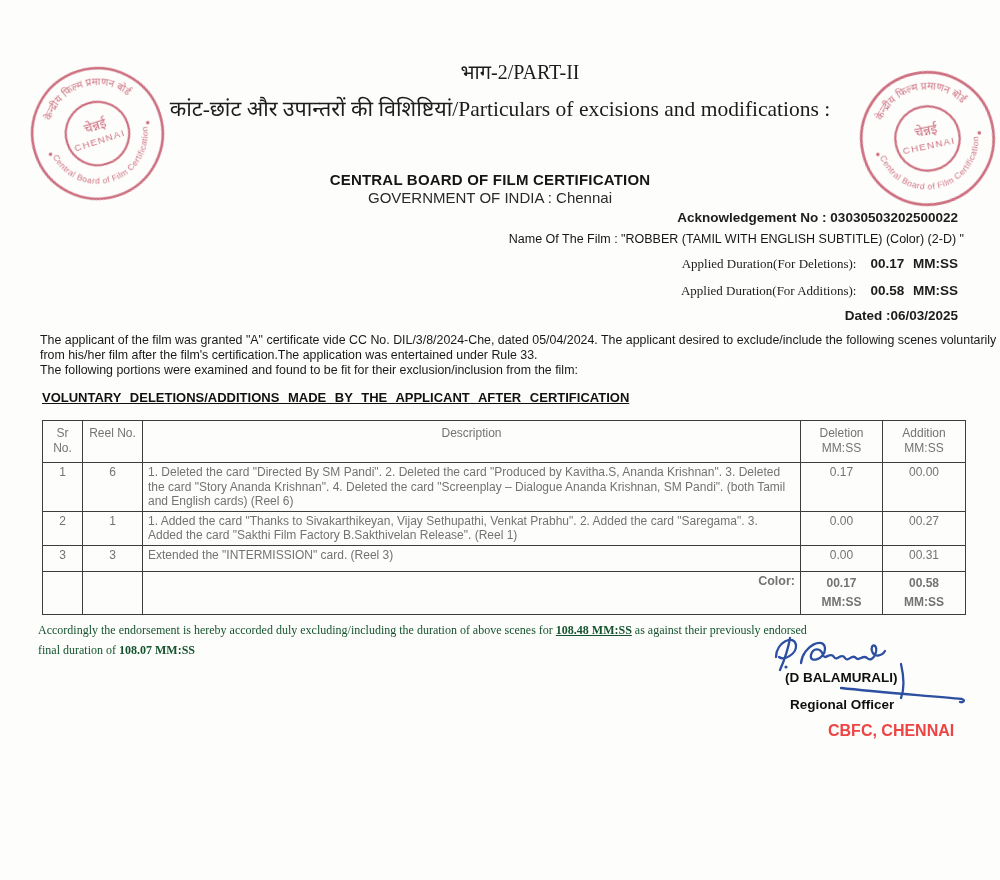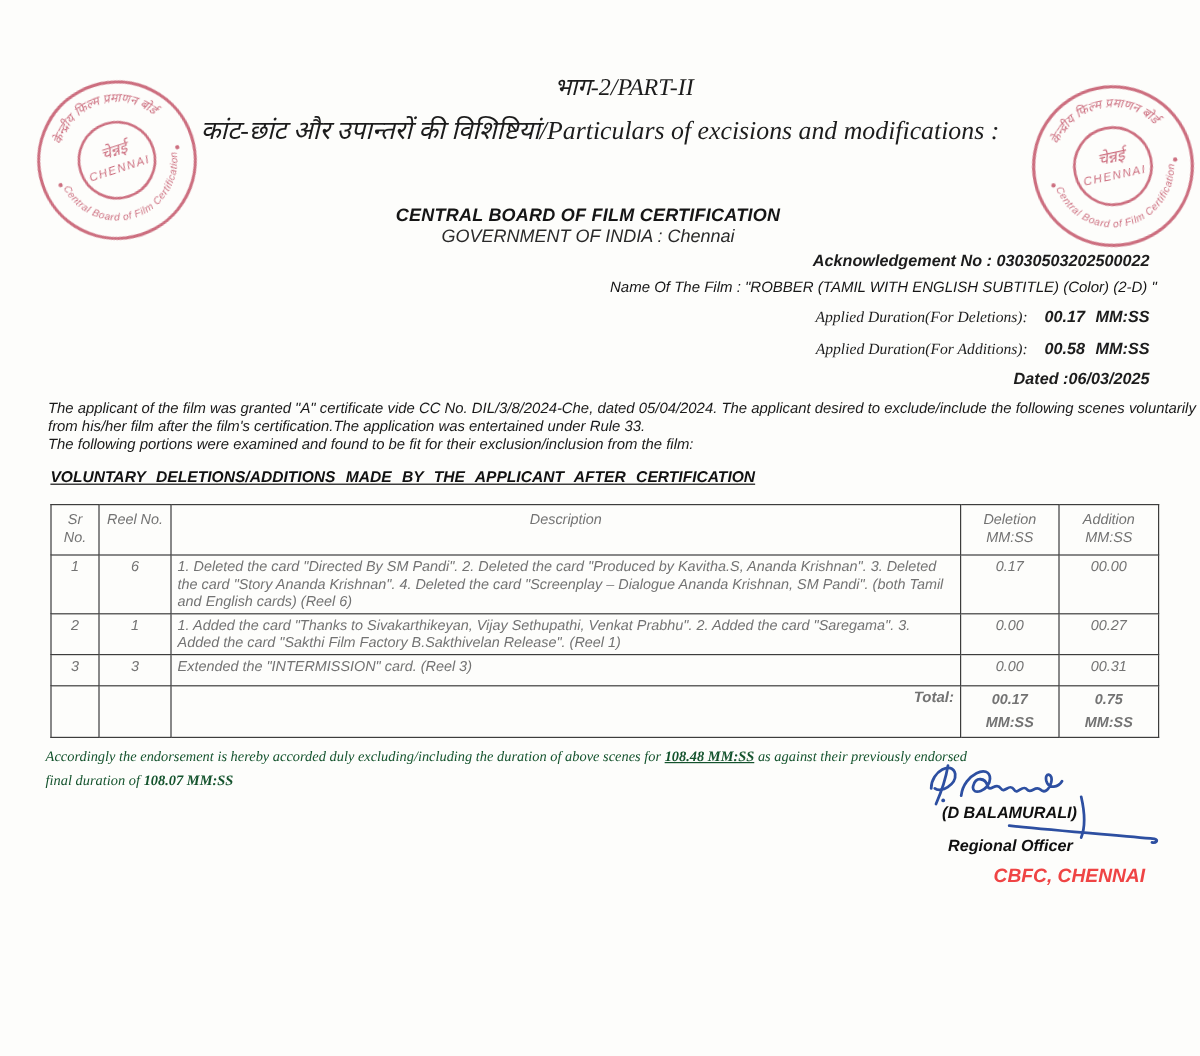--- a/index.html
+++ b/index.html
@@ -1,20 +1,19 @@
 <!DOCTYPE html>
 <html><head>
 <meta charset="utf-8">
 <style>
   html,body { margin:0; padding:0; background:#ffffff; }
   .page {
     position:relative; width:1000px; height:880px; overflow:hidden;
     background:#fdfdfb; color:#1c1c1c;
     font-family:"Liberation Sans", sans-serif;
-    font-style:italic;
   }
   .abs { position:absolute; }
 
   .part-title { top:58px; left:0; width:1000px; text-align:center; font-size:20px; padding-left:40px; box-sizing:border-box; font-family:"Liberation Serif", serif; }
   .subtitle  { top:93px; left:0; width:1000px; text-align:center; font-size:21.5px; font-family:"Liberation Serif", serif; }
 
   .board-title { top:171px; left:0; width:980px; text-align:center; font-size:15px; font-weight:700; letter-spacing:.2px; color:#151515; }
   .board-sub   { top:189px; left:0; width:980px; text-align:center; font-size:15px; color:#2a2a2a; }
 
   .ack   { top:210px; right:42px; font-size:13.5px; font-weight:700; }
@@ -147,24 +146,24 @@
     <tr style="height:26px">
       <td class="c">3</td>
       <td class="c">3</td>
       <td class="desc">Extended the "INTERMISSION" card. (Reel 3)</td>
       <td class="c">0.00</td>
       <td class="c">00.31</td>
     </tr>
     <tr style="height:42px">
       <td></td>
       <td></td>
-      <td class="tot-lbl">Total:</td>
+      <td class="tot-lbl">Color:</td>
       <td class="tot-cell">00.17
 MM:SS</td>
-      <td class="tot-cell">0.75
+      <td class="tot-cell">00.58
 MM:SS</td>
     </tr>
   </tbody>
     </table>
 
   <div class="abs endorse">
     <div><span>Accordingly the endorsement is hereby accorded duly excluding/including the duration of above scenes for </span><span class="bu">108.48 MM:SS</span><span> as against their previously endorsed</span></div>
     <div><span>final duration of </span><span class="bb">108.07 MM:SS</span></div>
   </div>
 

